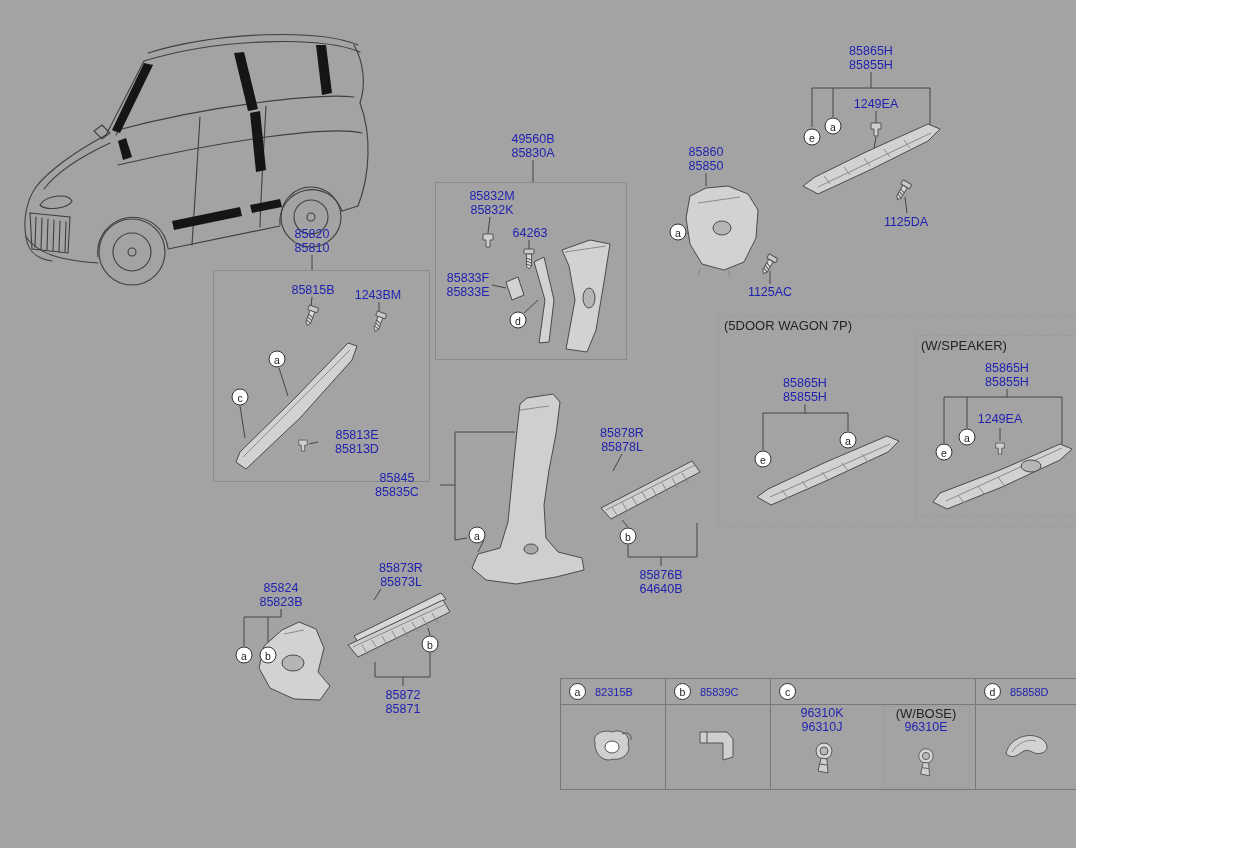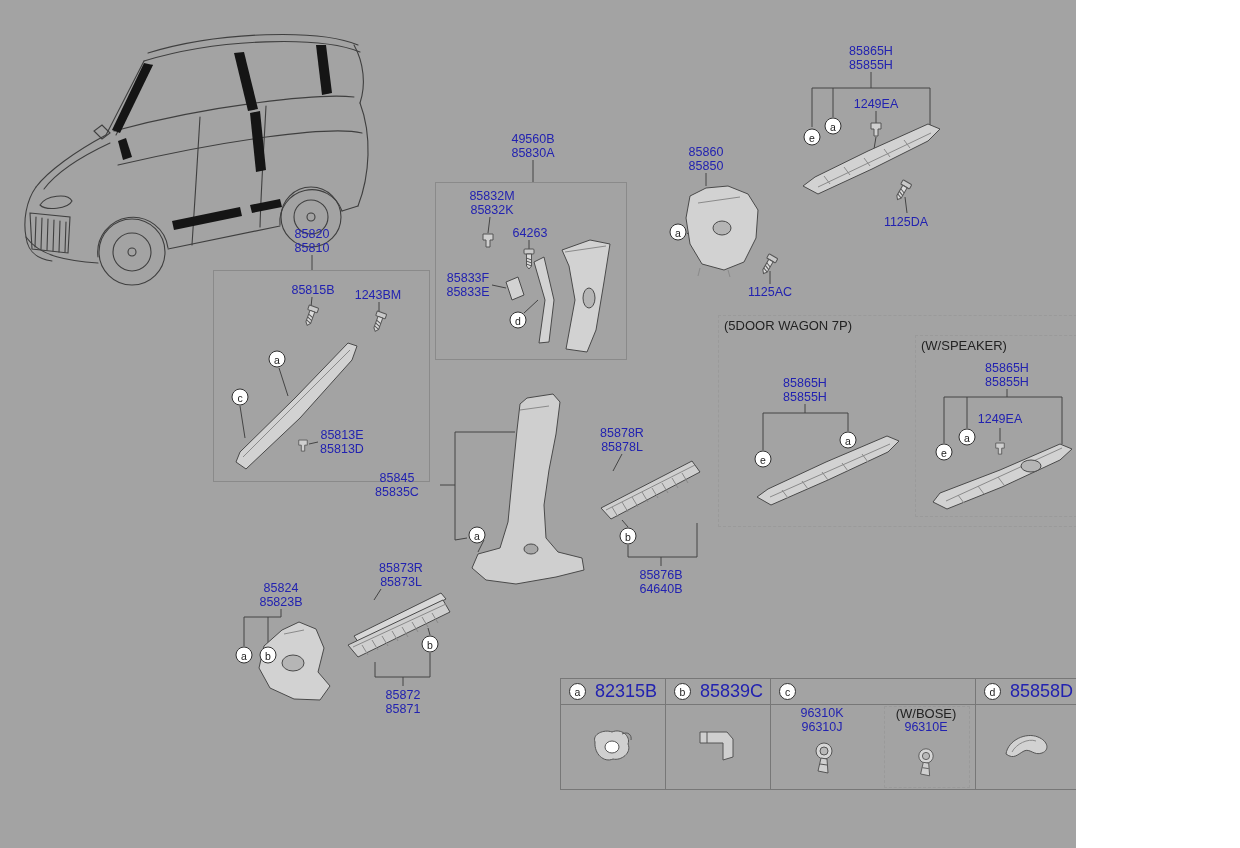--- a/index.html
+++ b/index.html
@@ -17,21 +17,21 @@
   .artwork{position:absolute;left:0;top:0;pointer-events:none;}
   .legend{position:absolute;left:560px;top:678px;width:625px;height:112px;
           border:1px solid #777;display:grid;
           grid-template-columns:105px 105px 205px 105px 105px;grid-template-rows:26px 1fr;
           box-sizing:border-box;background:transparent;}
   .legend .th{display:flex;align-items:center;gap:9px;padding-left:8px;
               border-bottom:1px solid #777;border-right:1px solid #777;box-sizing:border-box;}
   .legend .th:nth-child(5){border-right:none;}
   .legend .td{border-right:1px solid #777;box-sizing:border-box;}
   .legend .td:last-child{border-right:none;}
-  .pn{color:#2222b0;font-size:18px;white-space:pre-line;cursor:pointer;}
+  .pn{color:#2222b0;font-size:11px;white-space:pre-line;cursor:pointer;}
 </style>
 </head>
 <body>
 
 <div class="page">
 
   <svg class="artwork" style="left:10px;top:5px" width="385" height="290" viewBox="0 0 385 290">
     <g fill="none" stroke="#3f3f3f" stroke-width="1.1" stroke-linecap="round">
       <path d="M138,48 C210,26 310,24 348,40"></path>
       <path d="M134,56 C210,33 310,31 350,47"></path>
@@ -241,21 +241,21 @@
   <div class="lbl" style="left:468px;top:271px">85833F
 85833E</div>
   <div class="lbl" style="left:313px;top:283px">85815B</div>
   <div class="lbl" style="left:378px;top:288px">1243BM</div>
   <div class="lbl" style="left:770px;top:285px">1125AC</div>
   <div class="lbl" style="left:805px;top:376px">85865H
 85855H</div>
   <div class="lbl" style="left:1007px;top:361px">85865H
 85855H</div>
   <div class="lbl" style="left:1000px;top:412px">1249EA</div>
-  <div class="lbl" style="left:342px;top:428px">85813E
+  <div class="lbl" style="left:357px;top:428px">85813E
 85813D</div>
   <div class="lbl" style="left:622px;top:426px">85878R
 85878L</div>
   <div class="lbl" style="left:397px;top:471px">85845
 85835C</div>
   <div class="lbl" style="left:401px;top:561px">85873R
 85873L</div>
   <div class="lbl" style="left:281px;top:581px">85824
 85823B</div>
   <div class="lbl" style="left:661px;top:568px">85876B

